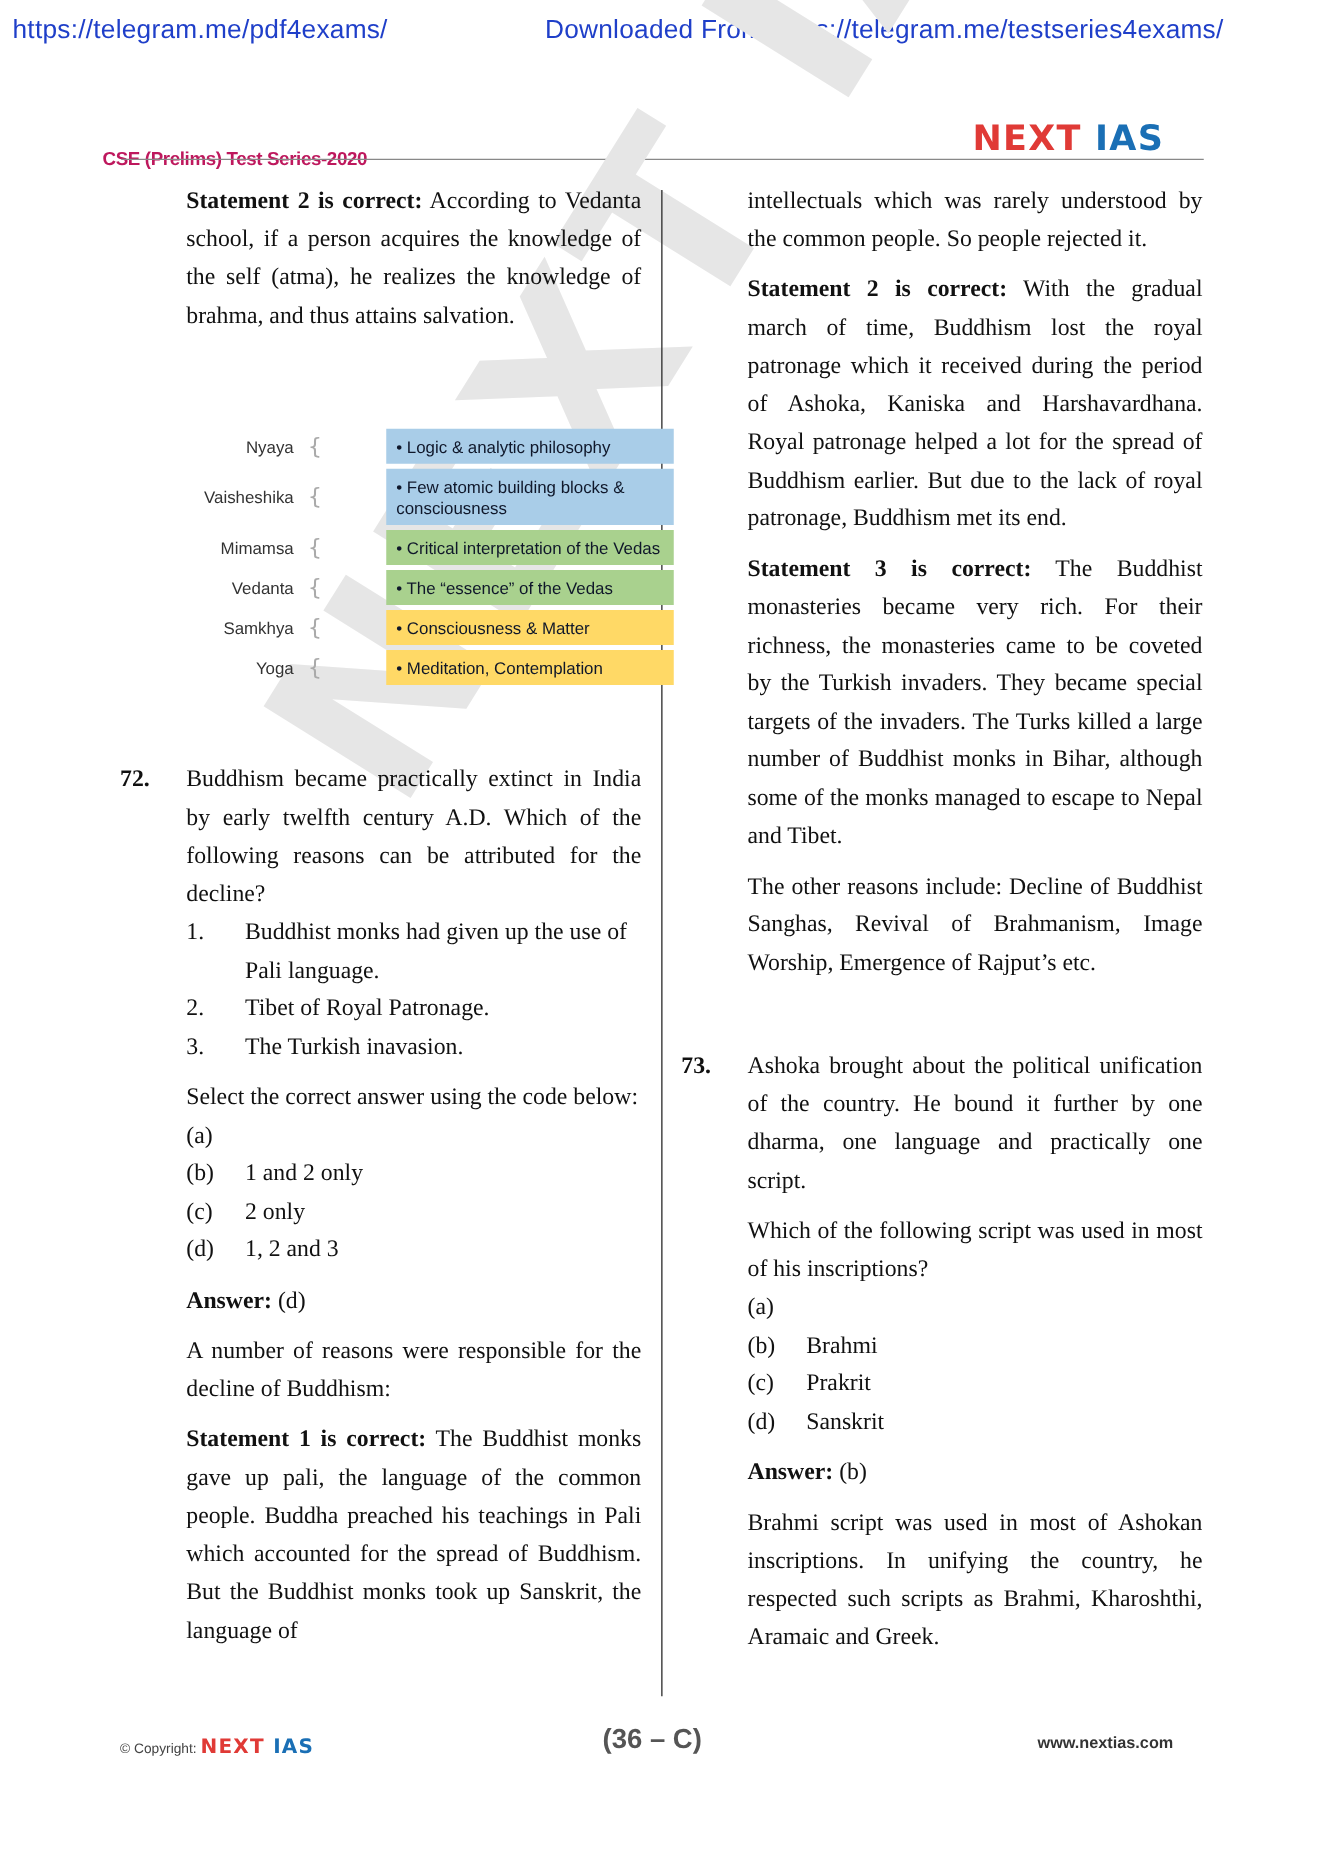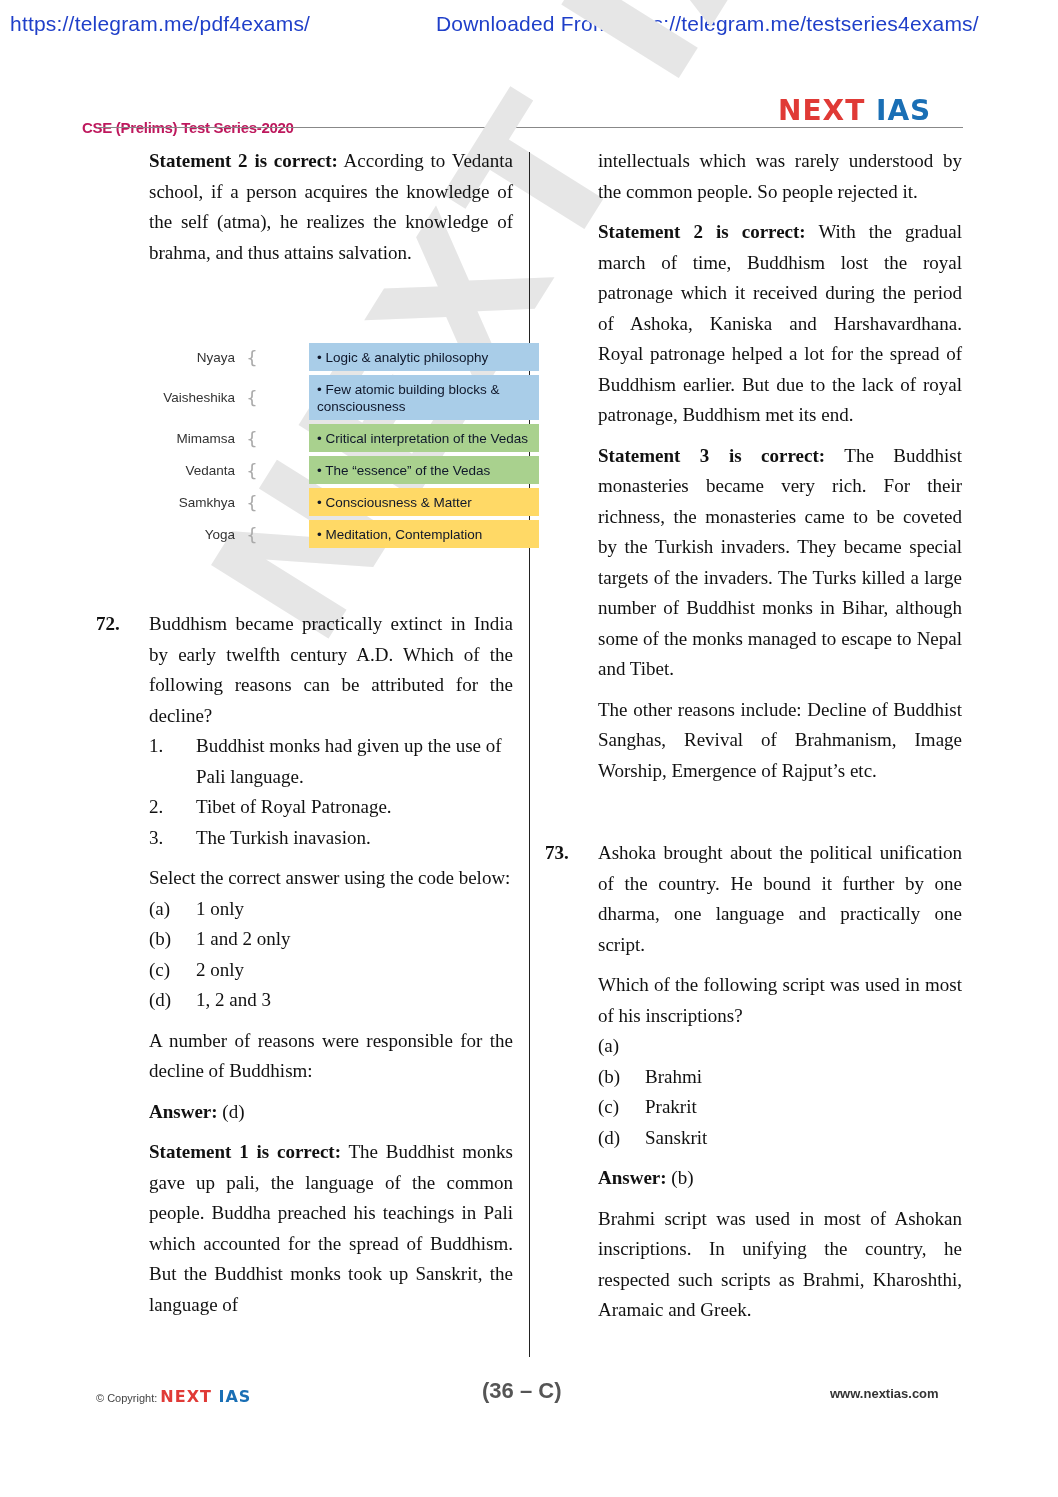--- a/index.html
+++ b/index.html
@@ -101,37 +101,36 @@
       </div>
     <div class="list-row">
         <span class="k">3.</span>
         <span class="v">The Turkish inavasion.</span>
       </div>
   </div>
   <p class="gap">Select the correct answer using the code below:</p>
   <div>
     <div class="list-row">
         <span class="k">(a)</span>
-        <span class="v">1 only</span>
       </div>
     <div class="list-row">
         <span class="k">(b)</span>
         <span class="v">1 and 2 only</span>
       </div>
     <div class="list-row">
         <span class="k">(c)</span>
         <span class="v">2 only</span>
       </div>
     <div class="list-row">
         <span class="k">(d)</span>
         <span class="v">1, 2 and 3</span>
       </div>
   </div>
+  <p class="gap"><b>Answer:</b><span> (d)</span></p>
   <p class="gap">A number of reasons were responsible for the decline of Buddhism:</p>
-  <p class="gap"><b>Answer:</b><span> (d)</span></p>
   <p class="gap"><b>Statement 1 is correct:</b><span> The Buddhist monks gave up pali, the language of the common people. Buddha preached his teachings in Pali which accounted for the spread of Buddhism. But the Buddhist monks took up Sanskrit, the language of</span></p>
 </div>
 
 <div class="col right" style="top:146px;">
   <p>intellectuals which was rarely understood by the common people. So people rejected it.</p>
   <p class="gap"><b>Statement 2 is correct:</b><span> With the gradual march of time, Buddhism lost the royal patronage which it received during the period of Ashoka, Kaniska and Harshavardhana. Royal patronage helped a lot for the spread of Buddhism earlier. But due to the lack of royal patronage, Buddhism met its end.</span></p>
   <p class="gap"><b>Statement 3 is correct:</b><span> The Buddhist monasteries became very rich. For their richness, the monasteries came to be coveted by the Turkish invaders. They became special targets of the invaders. The Turks killed a large number of Buddhist monks in Bihar, although some of the monks managed to escape to Nepal and Tibet.</span></p>
   <p class="gap">The other reasons include: Decline of Buddhist Sanghas, Revival of Brahmanism, Image Worship, Emergence of Rajput’s etc.</p>
 </div>
 

